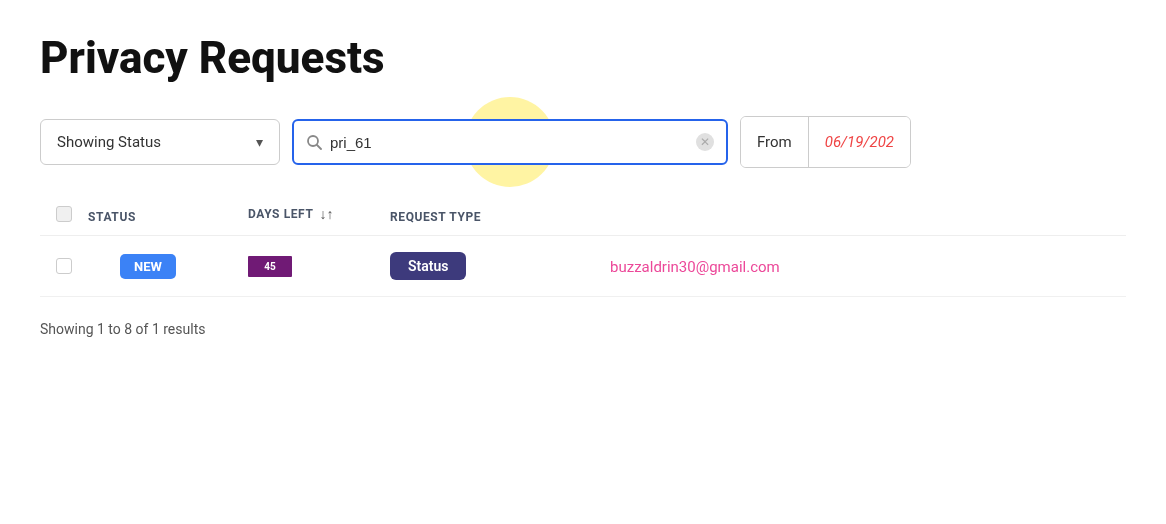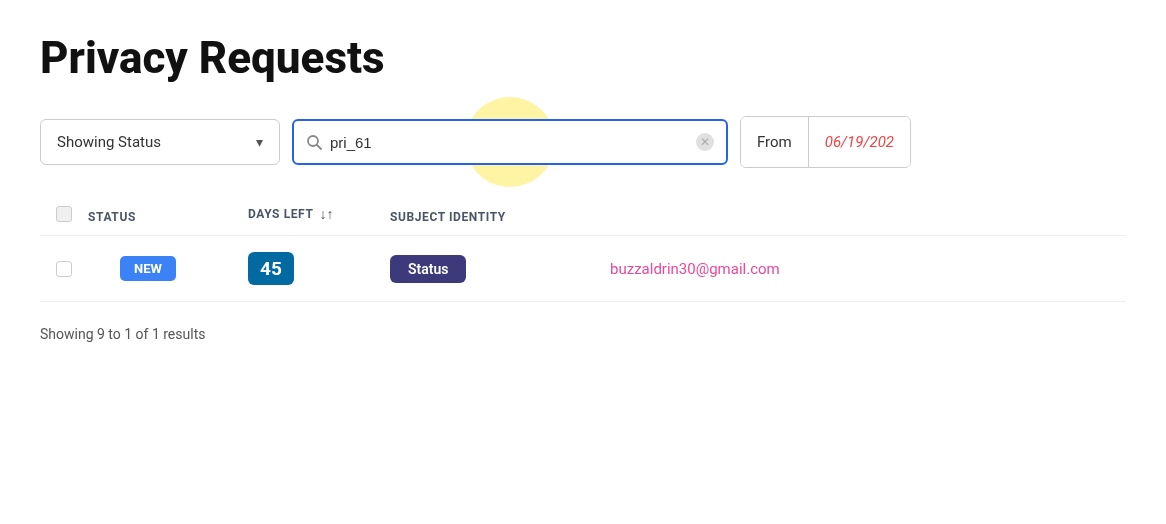--- a/index.html
+++ b/index.html
@@ -220,26 +220,26 @@
       color: #fff;
       font-weight: 700;
       font-size: 13px;
       padding: 5px 14px;
       border-radius: 5px;
       display: inline-block;
       margin-left: 32px;
     }
 
     .badge-days {
-      background: #0369a1;
+      background: #701a75;
       color: #fff;
       font-weight: 700;
-      font-size: 19px;
+      font-size: 10px;
       padding: 5px 12px;
-      border-radius: 6px;
+      border-radius: 1px;
       display: inline-block;
       min-width: 44px;
       text-align: center;
     }
 
     .badge-erasure {
       background: #3d3a7c;
       color: #fff;
       font-weight: 600;
       font-size: 14px;
@@ -298,22 +298,22 @@
     <div class="col-checkbox">
       <div class="header-checkbox"></div>
     </div>
     <div class="col-status">
       <span class="th-text">STATUS</span>
     </div>
     <div class="col-days">
       <span class="th-text">DAYS LEFT</span>
       <span class="sort-icon">↓↑</span>
     </div>
-    <div class="col-subject">
-      <span class="th-text">SUBJECT IDENTITY</span>
+    <div class="col-request">
+      <span class="th-text">REQUEST TYPE</span>
     </div>
   </div>
 
   <div class="table-row">
     <div class="col-checkbox">
       <div class="row-checkbox"></div>
     </div>
     <div class="col-status">
       <span class="badge-new">NEW</span>
     </div>
@@ -323,13 +323,13 @@
     <div class="col-request">
       <span class="badge-erasure">Status</span>
     </div>
     <div class="col-subject">
       <span class="subject-text">buzzaldrin30@gmail.com</span>
     </div>
   </div>
 
 </div>
 
-<div class="results-text">Showing 9 to 1 of 1 results</div>
+<div class="results-text">Showing 1 to 8 of 1 results</div>
 
 </body></html>

